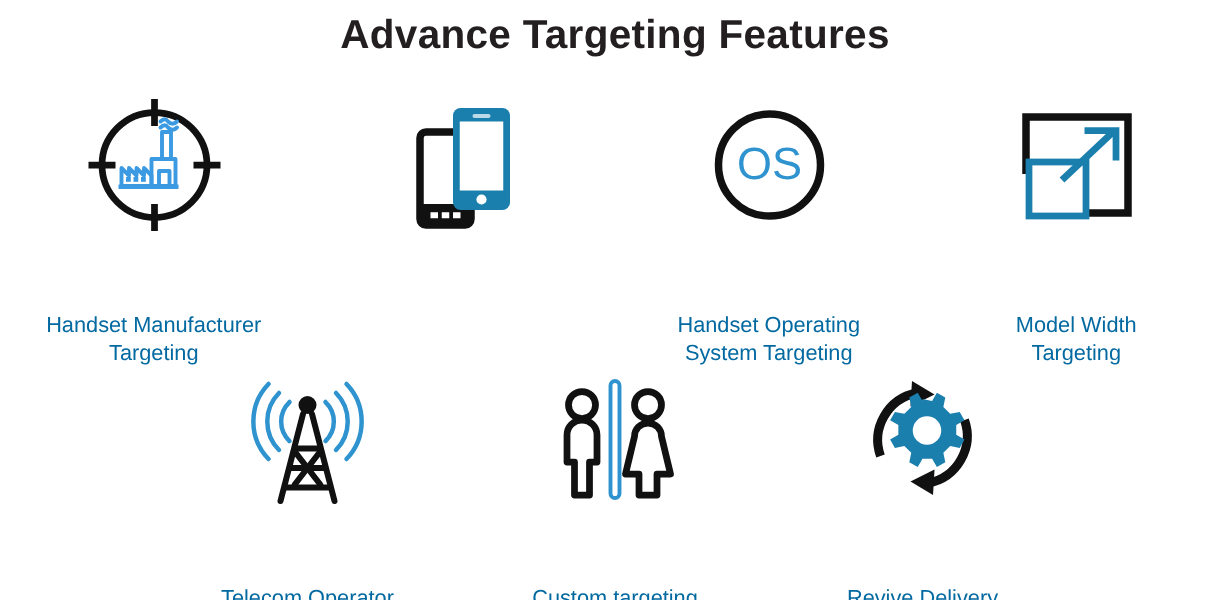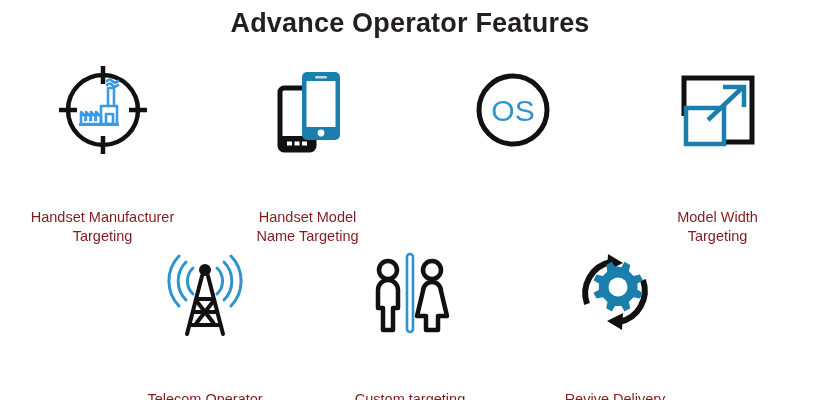--- a/index.html
+++ b/index.html
@@ -58,31 +58,31 @@
     align-items: center;
     justify-content: center;
   }
   .icon-box svg { display: block; }
 
   .caption {
     margin-top: 8px;
     text-align: center;
     font-size: 14.5px;
     line-height: 19px;
-    color: #7f1d1d;
+    color: #0369a1;
     font-family: "Liberation Sans", sans-serif;
     white-space: pre-line;
   }
 </style>
 </head>
 <body>
 
 <div class="infographic">
 
-  <div class="title">Advance Operator Features</div>
+  <div class="title">Advance Targeting Features</div>
 
   <div class="row row-1">
 
     <div class="feature">
       <div class="icon-box">
         <svg width="100" height="96" viewBox="0 0 100 96" aria-hidden="true">
           <circle cx="50" cy="48" r="35" fill="none" stroke="#111111" stroke-width="4.5"></circle>
           <line x1="50" y1="4" x2="50" y2="22" stroke="#111111" stroke-width="4.5" stroke-linecap="butt"></line>
           <line x1="50" y1="74" x2="50" y2="92" stroke="#111111" stroke-width="4.5" stroke-linecap="butt"></line>
           <line x1="6" y1="48" x2="24" y2="48" stroke="#111111" stroke-width="4.5" stroke-linecap="butt"></line>
@@ -123,31 +123,31 @@
           </g>
 
           <g>
             <rect x="44" y="10" width="38" height="68" rx="5" ry="5" fill="#1b7fad"></rect>
             <rect x="48.5" y="19" width="29" height="46" fill="#ffffff"></rect>
             <rect x="57" y="14" width="12" height="2.6" rx="1.3" fill="#bcd9e8"></rect>
             <circle cx="63" cy="71" r="3.4" fill="#ffffff"></circle>
           </g>
         </svg>
       </div>
-      <div class="caption">Handset Model
-Name Targeting</div>
     </div>
 
     <div class="feature">
       <div class="icon-box">
         <svg width="100" height="96" viewBox="0 0 100 96" aria-hidden="true">
           <circle cx="50" cy="48" r="34" fill="none" stroke="#111111" stroke-width="5"></circle>
           <text x="50" y="48" text-anchor="middle" dominant-baseline="central" font-family="Liberation Sans, sans-serif" font-size="30" fill="#2f93cf">OS</text>
         </svg>
       </div>
+      <div class="caption">Handset Operating
+System Targeting</div>
     </div>
 
     <div class="feature">
       <div class="icon-box">
         <svg width="100" height="96" viewBox="0 0 100 96" aria-hidden="true">
 
           <g fill="none" stroke="#111111" stroke-width="5" stroke-linecap="butt">
             <path d="M16 54 L16 16 L84 16 L84 80 L58 80"></path>
           </g>
 

